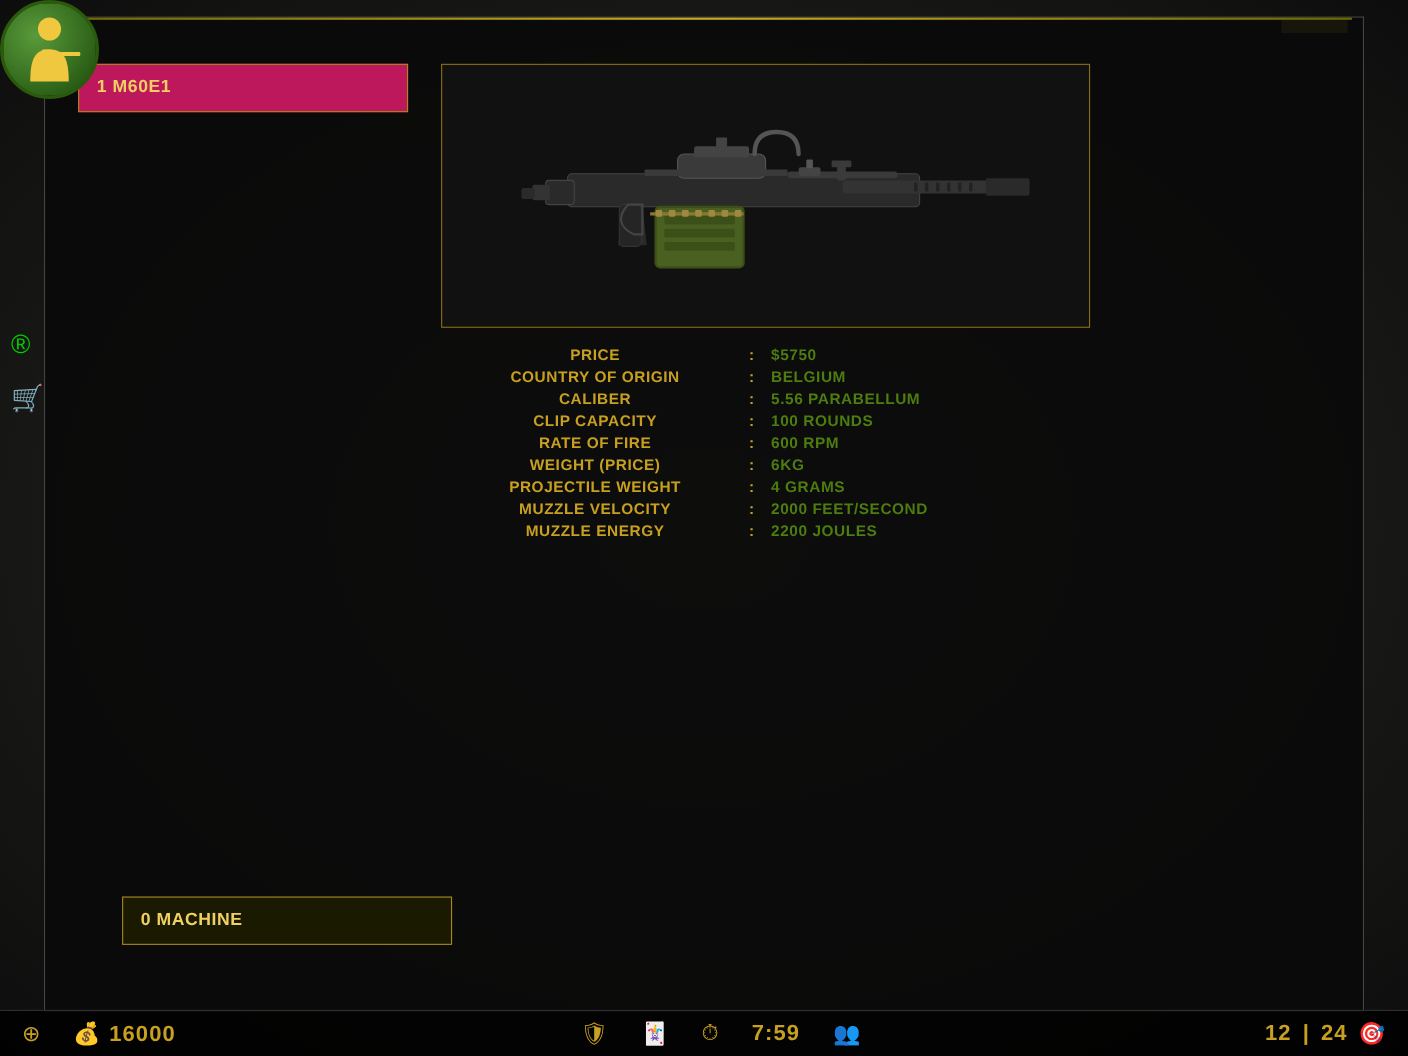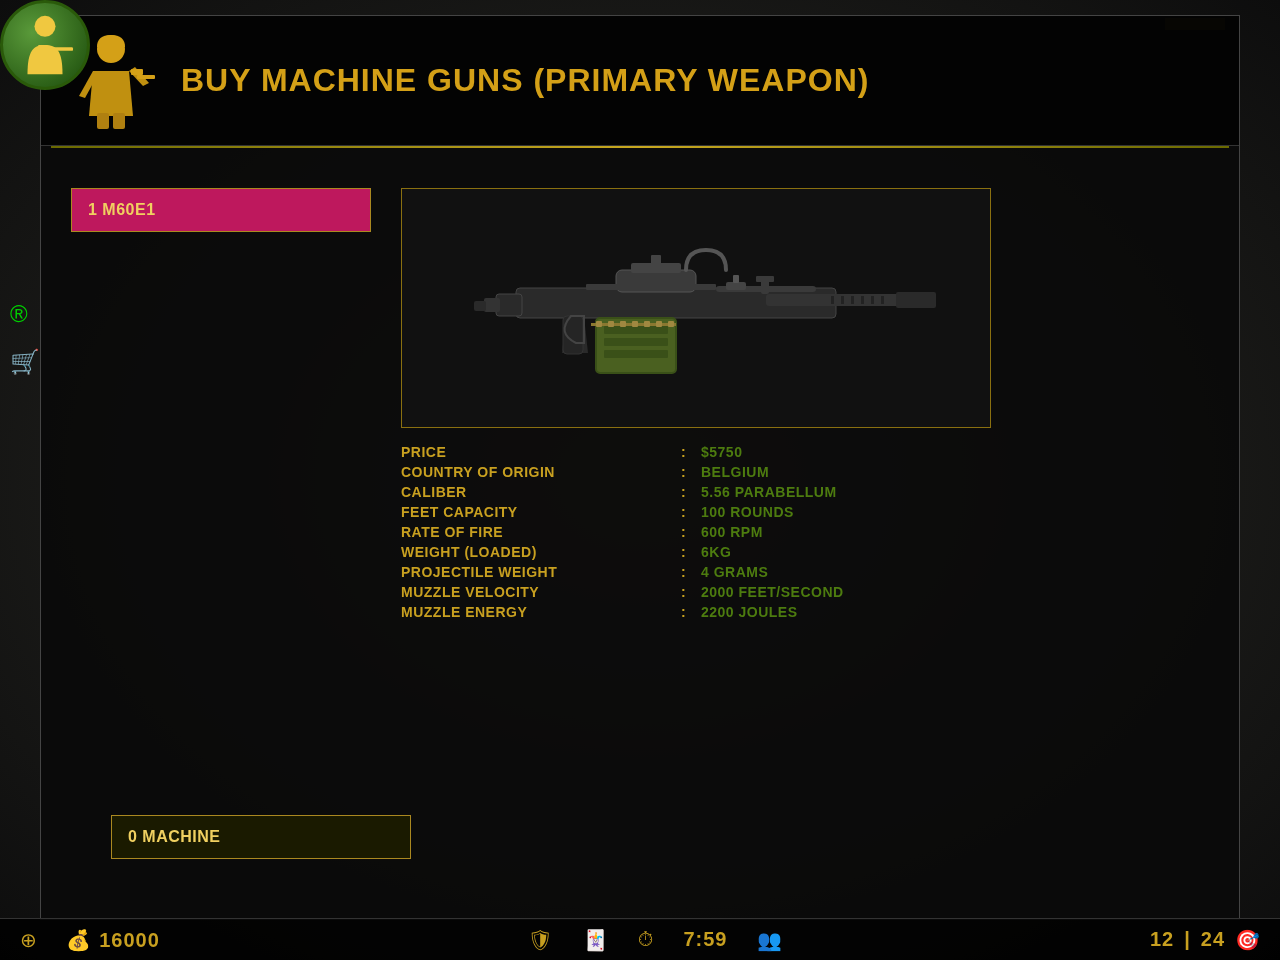--- a/index.html
+++ b/index.html
@@ -145,20 +145,21 @@
       display: flex;
       margin-bottom: 4px;
     }
 
     .stat-label {
       color: #c8a020;
       font-size: 14px;
       font-weight: bold;
       width: 280px;
       letter-spacing: 0.5px;
+      text-align: center;
     }
 
     .stat-separator {
       color: #c8a020;
       font-size: 14px;
       font-weight: bold;
       width: 20px;
     }
 
     .stat-value {
@@ -289,45 +290,20 @@
 
 <div class="top-bar-right"></div>
 
 <div class="left-side-icons">
   <div class="side-icon">®</div>
   <div class="side-icon">🛒</div>
 </div>
 
 <div class="dialog-panel">
 
-  <div class="header">
-    <div class="header-icon">
-      <svg viewBox="0 0 80 100">
-        <g fill="#d4a017">
-
-          <ellipse cx="40" cy="18" rx="14" ry="14"></ellipse>
-
-          <path d="M26 16 Q26 4 40 4 Q54 4 54 16 Z" fill="#d4a017"></path>
-
-          <path d="M22 40 L58 40 L62 85 L18 85 Z" fill="#c09010"></path>
-
-          <path d="M22 40 L8 65 L14 67 L26 45 Z" fill="#c09010"></path>
-
-          <path d="M58 40 L72 55 L78 52 L64 36 Z" fill="#c09010"></path>
-
-          <rect x="66" y="44" width="18" height="4" rx="1" fill="#d4a017"></rect>
-          <rect x="60" y="38" width="12" height="6" rx="1" fill="#d4a017"></rect>
-
-          <rect x="26" y="82" width="12" height="16" rx="2" fill="#b08010"></rect>
-          <rect x="42" y="82" width="12" height="16" rx="2" fill="#b08010"></rect>
-        </g>
-      </svg>
-    </div>
-    <div class="header-title">BUY MACHINE GUNS (PRIMARY WEAPON)</div>
-  </div>
 
   <div class="separator"></div>
 
   <div class="content">
 
     <div class="weapon-list">
       <div class="weapon-item">
         <span>1 </span><span>M60E1</span>
       </div>
     </div>
@@ -401,31 +377,31 @@
           <span class="stat-label">COUNTRY OF ORIGIN</span>
           <span class="stat-separator">:</span>
           <span class="stat-value">BELGIUM</span>
         </div>
         <div class="stat-row">
           <span class="stat-label">CALIBER</span>
           <span class="stat-separator">:</span>
           <span class="stat-value">5.56 PARABELLUM</span>
         </div>
         <div class="stat-row">
-          <span class="stat-label">FEET CAPACITY</span>
+          <span class="stat-label">CLIP CAPACITY</span>
           <span class="stat-separator">:</span>
           <span class="stat-value">100 ROUNDS</span>
         </div>
         <div class="stat-row">
           <span class="stat-label">RATE OF FIRE</span>
           <span class="stat-separator">:</span>
           <span class="stat-value">600 RPM</span>
         </div>
         <div class="stat-row">
-          <span class="stat-label">WEIGHT (LOADED)</span>
+          <span class="stat-label">WEIGHT (PRICE)</span>
           <span class="stat-separator">:</span>
           <span class="stat-value">6KG</span>
         </div>
         <div class="stat-row">
           <span class="stat-label">PROJECTILE WEIGHT</span>
           <span class="stat-separator">:</span>
           <span class="stat-value">4 GRAMS</span>
         </div>
         <div class="stat-row">
           <span class="stat-label">MUZZLE VELOCITY</span>

